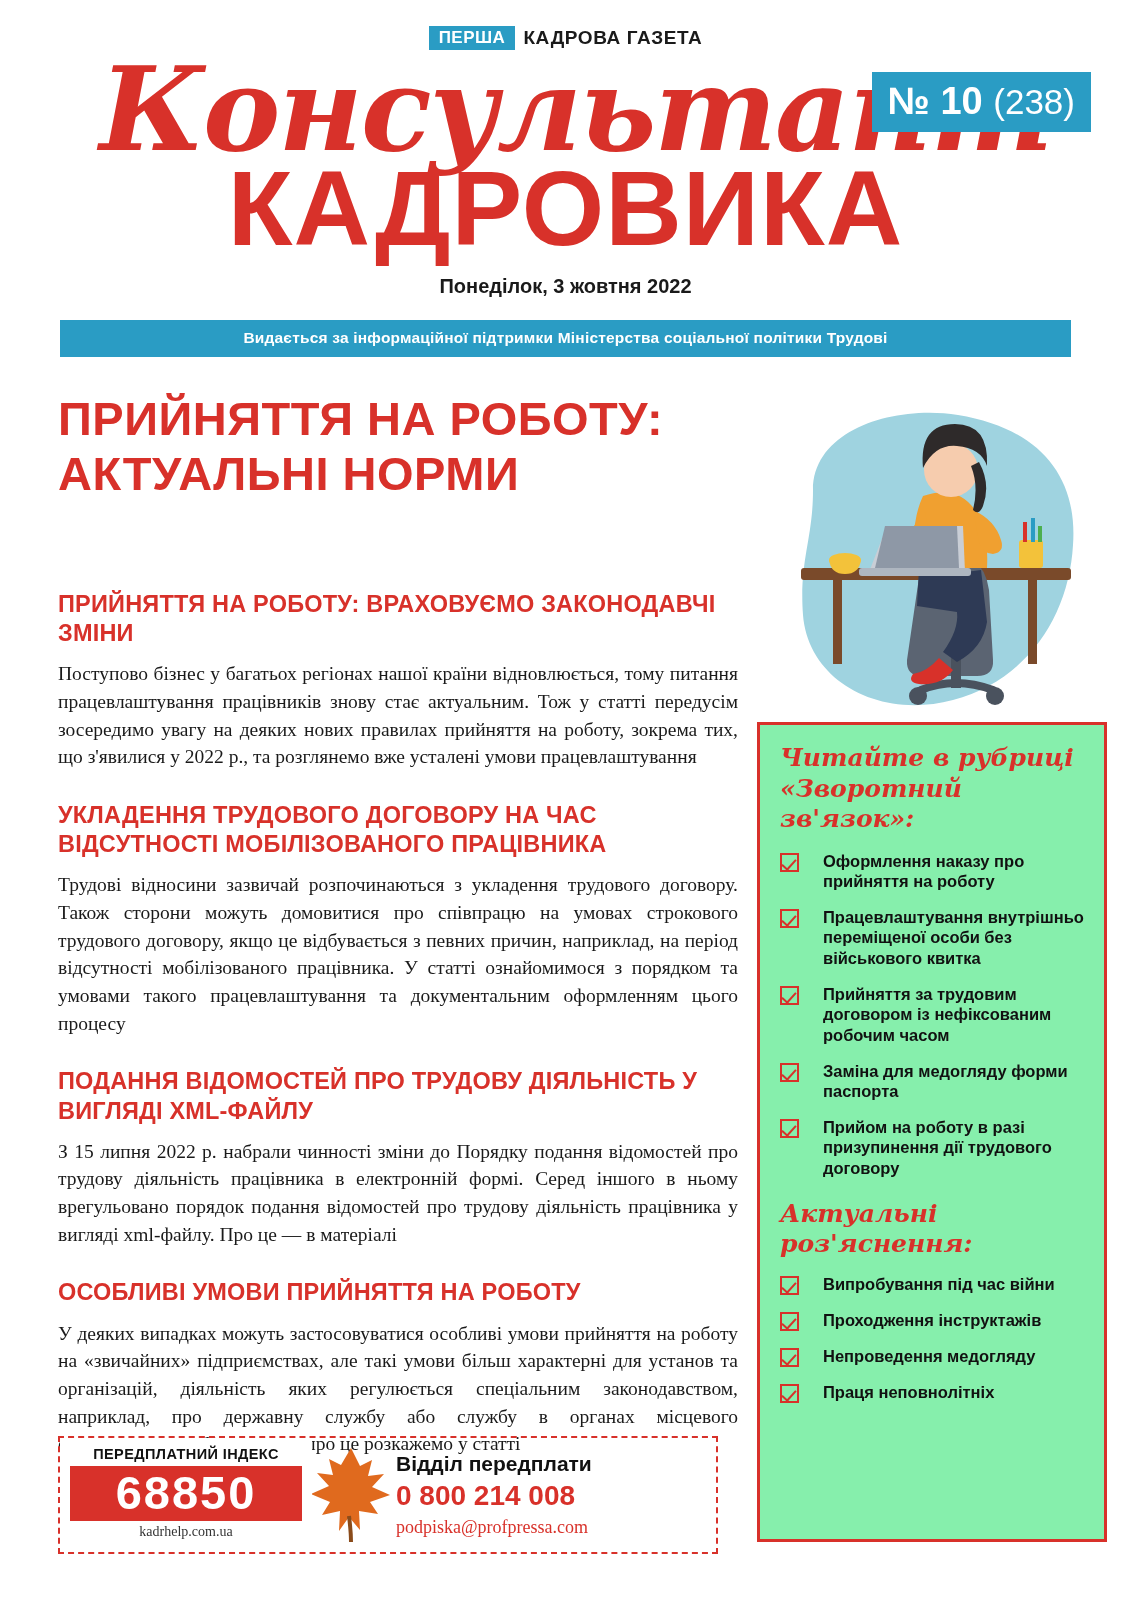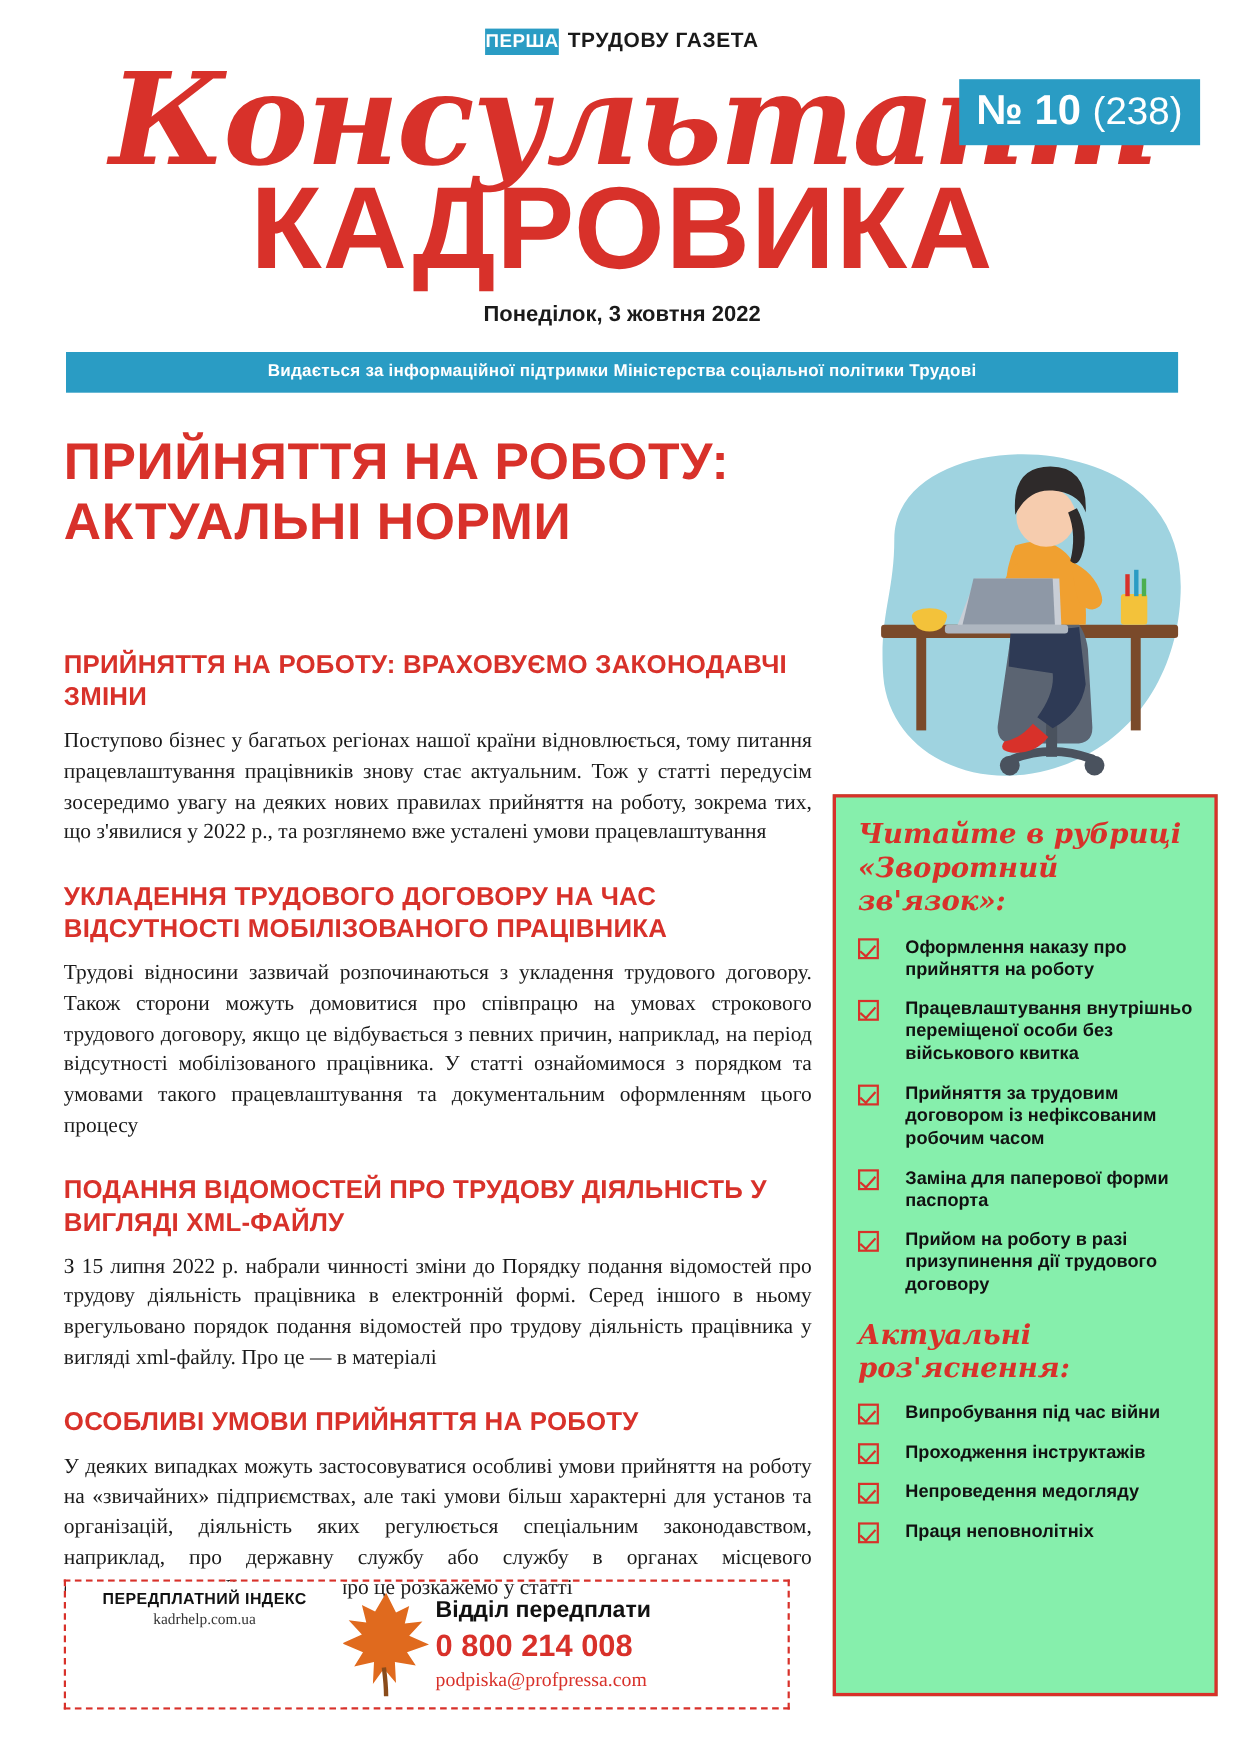--- a/index.html
+++ b/index.html
@@ -15,21 +15,21 @@
   .page { position: relative; width:1131px; height:1600px; }
 
   
   .masthead { text-align:center; padding-top: 26px; }
   .tagline-row {
     display:flex; align-items:center; justify-content:center; gap:8px;
     margin-bottom: 4px;
   }
   .tagline-badge {
     background:#2a9cc4; color:#fff; font-weight:bold; font-size:17px;
-    padding:3px 0 4px; letter-spacing:0.5px; line-height:1;
+    padding:3px 10px 4px; letter-spacing:0.5px; line-height:1;
   }
   .tagline-text {
     font-weight:bold; font-size:19px; letter-spacing:0.6px; color:#1a1a1a;
   }
   .title-script {
     font-family:"DejaVu Serif", serif;
     font-style: italic;
     font-weight: bold;
     font-size: 116px;
     color:#d8312a;
@@ -158,21 +158,21 @@
   }
 </style>
 </head>
 <body>
 
 <div class="page">
 
   <div class="masthead">
     <div class="tagline-row">
       <span class="tagline-badge">ПЕРША</span>
-      <span class="tagline-text">ТРУДОВУ ГАЗЕТА</span>
+      <span class="tagline-text">КАДРОВА ГАЗЕТА</span>
     </div>
     <div class="title-script">Консультант</div>
     <div class="title-block">КАДРОВИКА</div>
     <div class="date-line">Понеділок, 3 жовтня 2022</div>
   </div>
 
   <div class="issue-badge">
     <span>№ 10</span>
     <span class="small">(238)</span>
   </div>
@@ -251,21 +251,21 @@
       <li class="sb-item">
         <span class="tick"></span>
         <span class="sb-text">Працевлаштування внутрішньо переміщеної особи без військового квитка</span>
       </li>
       <li class="sb-item">
         <span class="tick"></span>
         <span class="sb-text">Прийняття за трудовим договором із нефіксованим робочим часом</span>
       </li>
       <li class="sb-item">
         <span class="tick"></span>
-        <span class="sb-text">Заміна для паперової форми паспорта</span>
+        <span class="sb-text">Заміна для медогляду форми паспорта</span>
       </li>
       <li class="sb-item">
         <span class="tick"></span>
         <span class="sb-text">Прийом на роботу в разі призупинення дії трудового договору</span>
       </li>
     </ul>
 
     <div class="sb-head2">Актуальні роз'яснення:</div>
     <ul class="sb-list">
       <li class="sb-item">
@@ -283,20 +283,21 @@
       <li class="sb-item">
         <span class="tick"></span>
         <span class="sb-text">Праця неповнолітніх</span>
       </li>
     </ul>
   </div>
 
   <div class="subs">
     <div class="subs-left">
       <div class="subs-label">ПЕРЕДПЛАТНИЙ ІНДЕКС</div>
+      <div class="subs-index">68850</div>
       <div class="subs-site">kadrhelp.com.ua</div>
     </div>
     <div class="subs-leaf">
       <svg viewBox="0 0 78 110" width="78" height="110" aria-hidden="true">
         <path d="M39 10 l9 18 l12 -6 l-4 16 l16 -2 l-12 13 l18 8 l-20 7 l8 12 l-19 -3 l1 19 l-11 -13 l-10 14 l1 -20 l-18 4 l8 -13 l-19 -8 l18 -8 l-12 -13 l16 2 l-4 -16 l12 6 z" fill="#e06a1e"></path>
         <path d="M37 78 q2 16 2 26" stroke="#8a4b1a" stroke-width="4" fill="none"></path>
       </svg>
     </div>
     <div class="subs-right">
       <div class="subs-dept">Відділ передплати</div>

